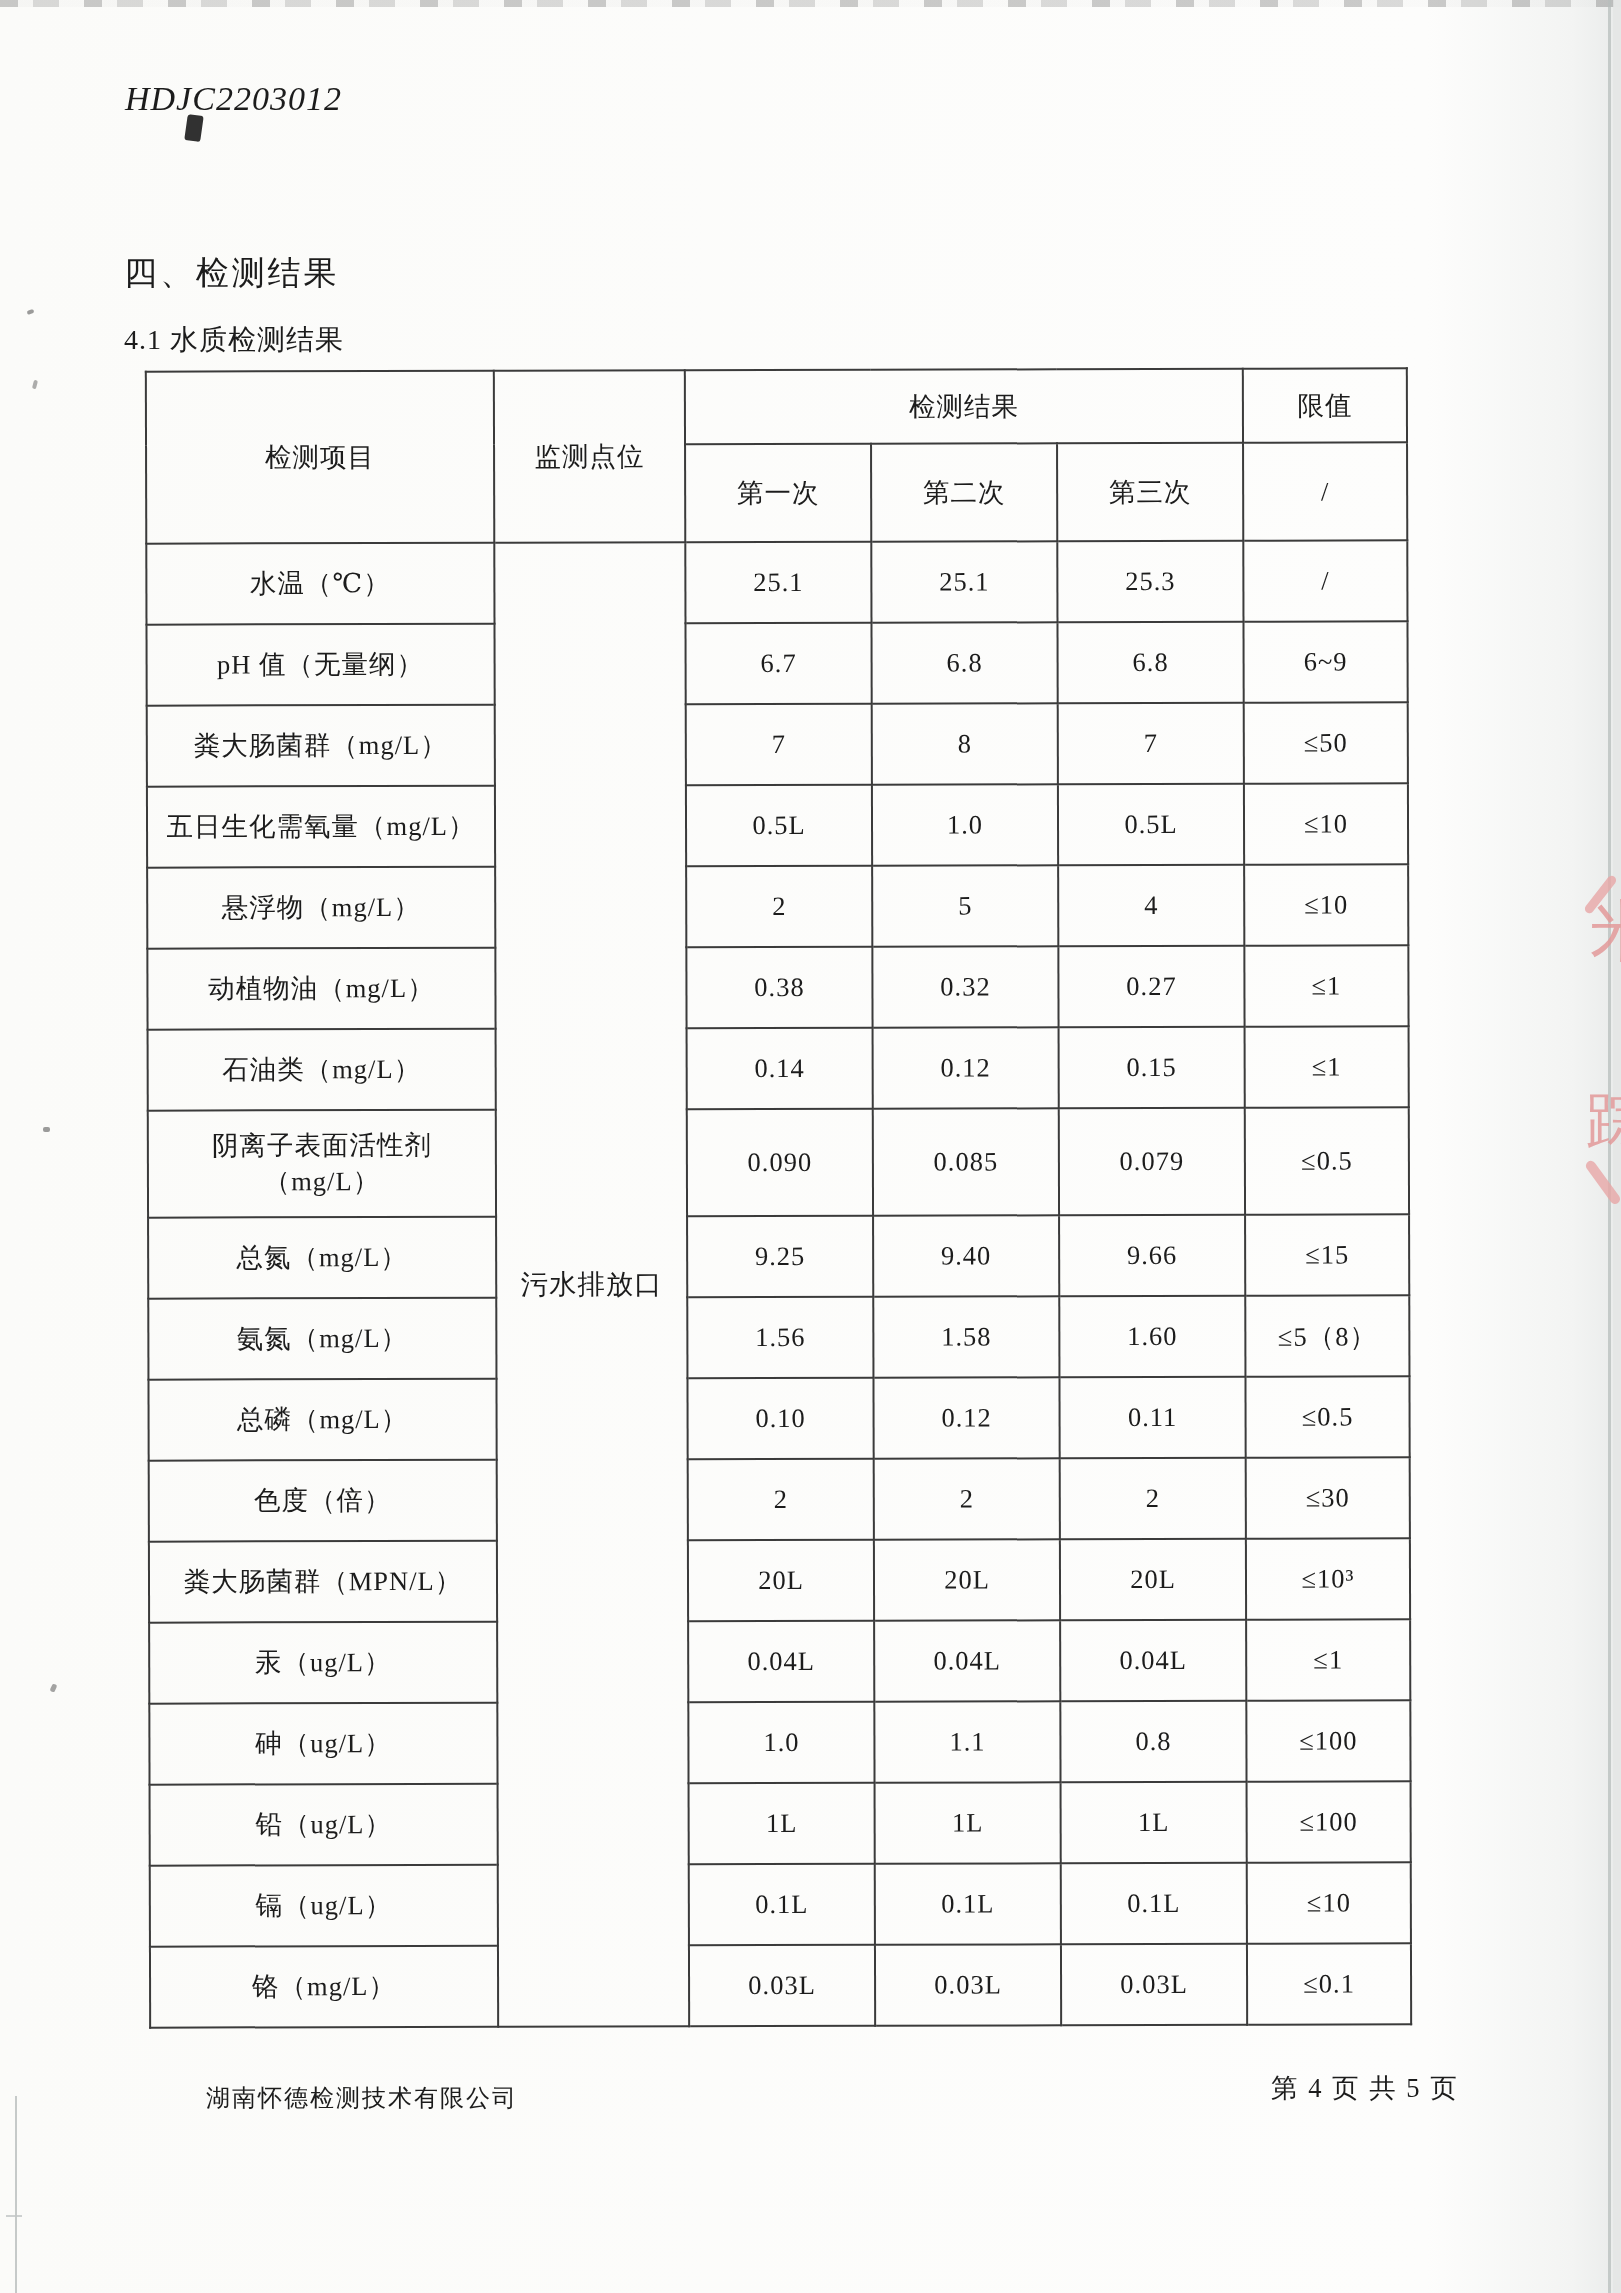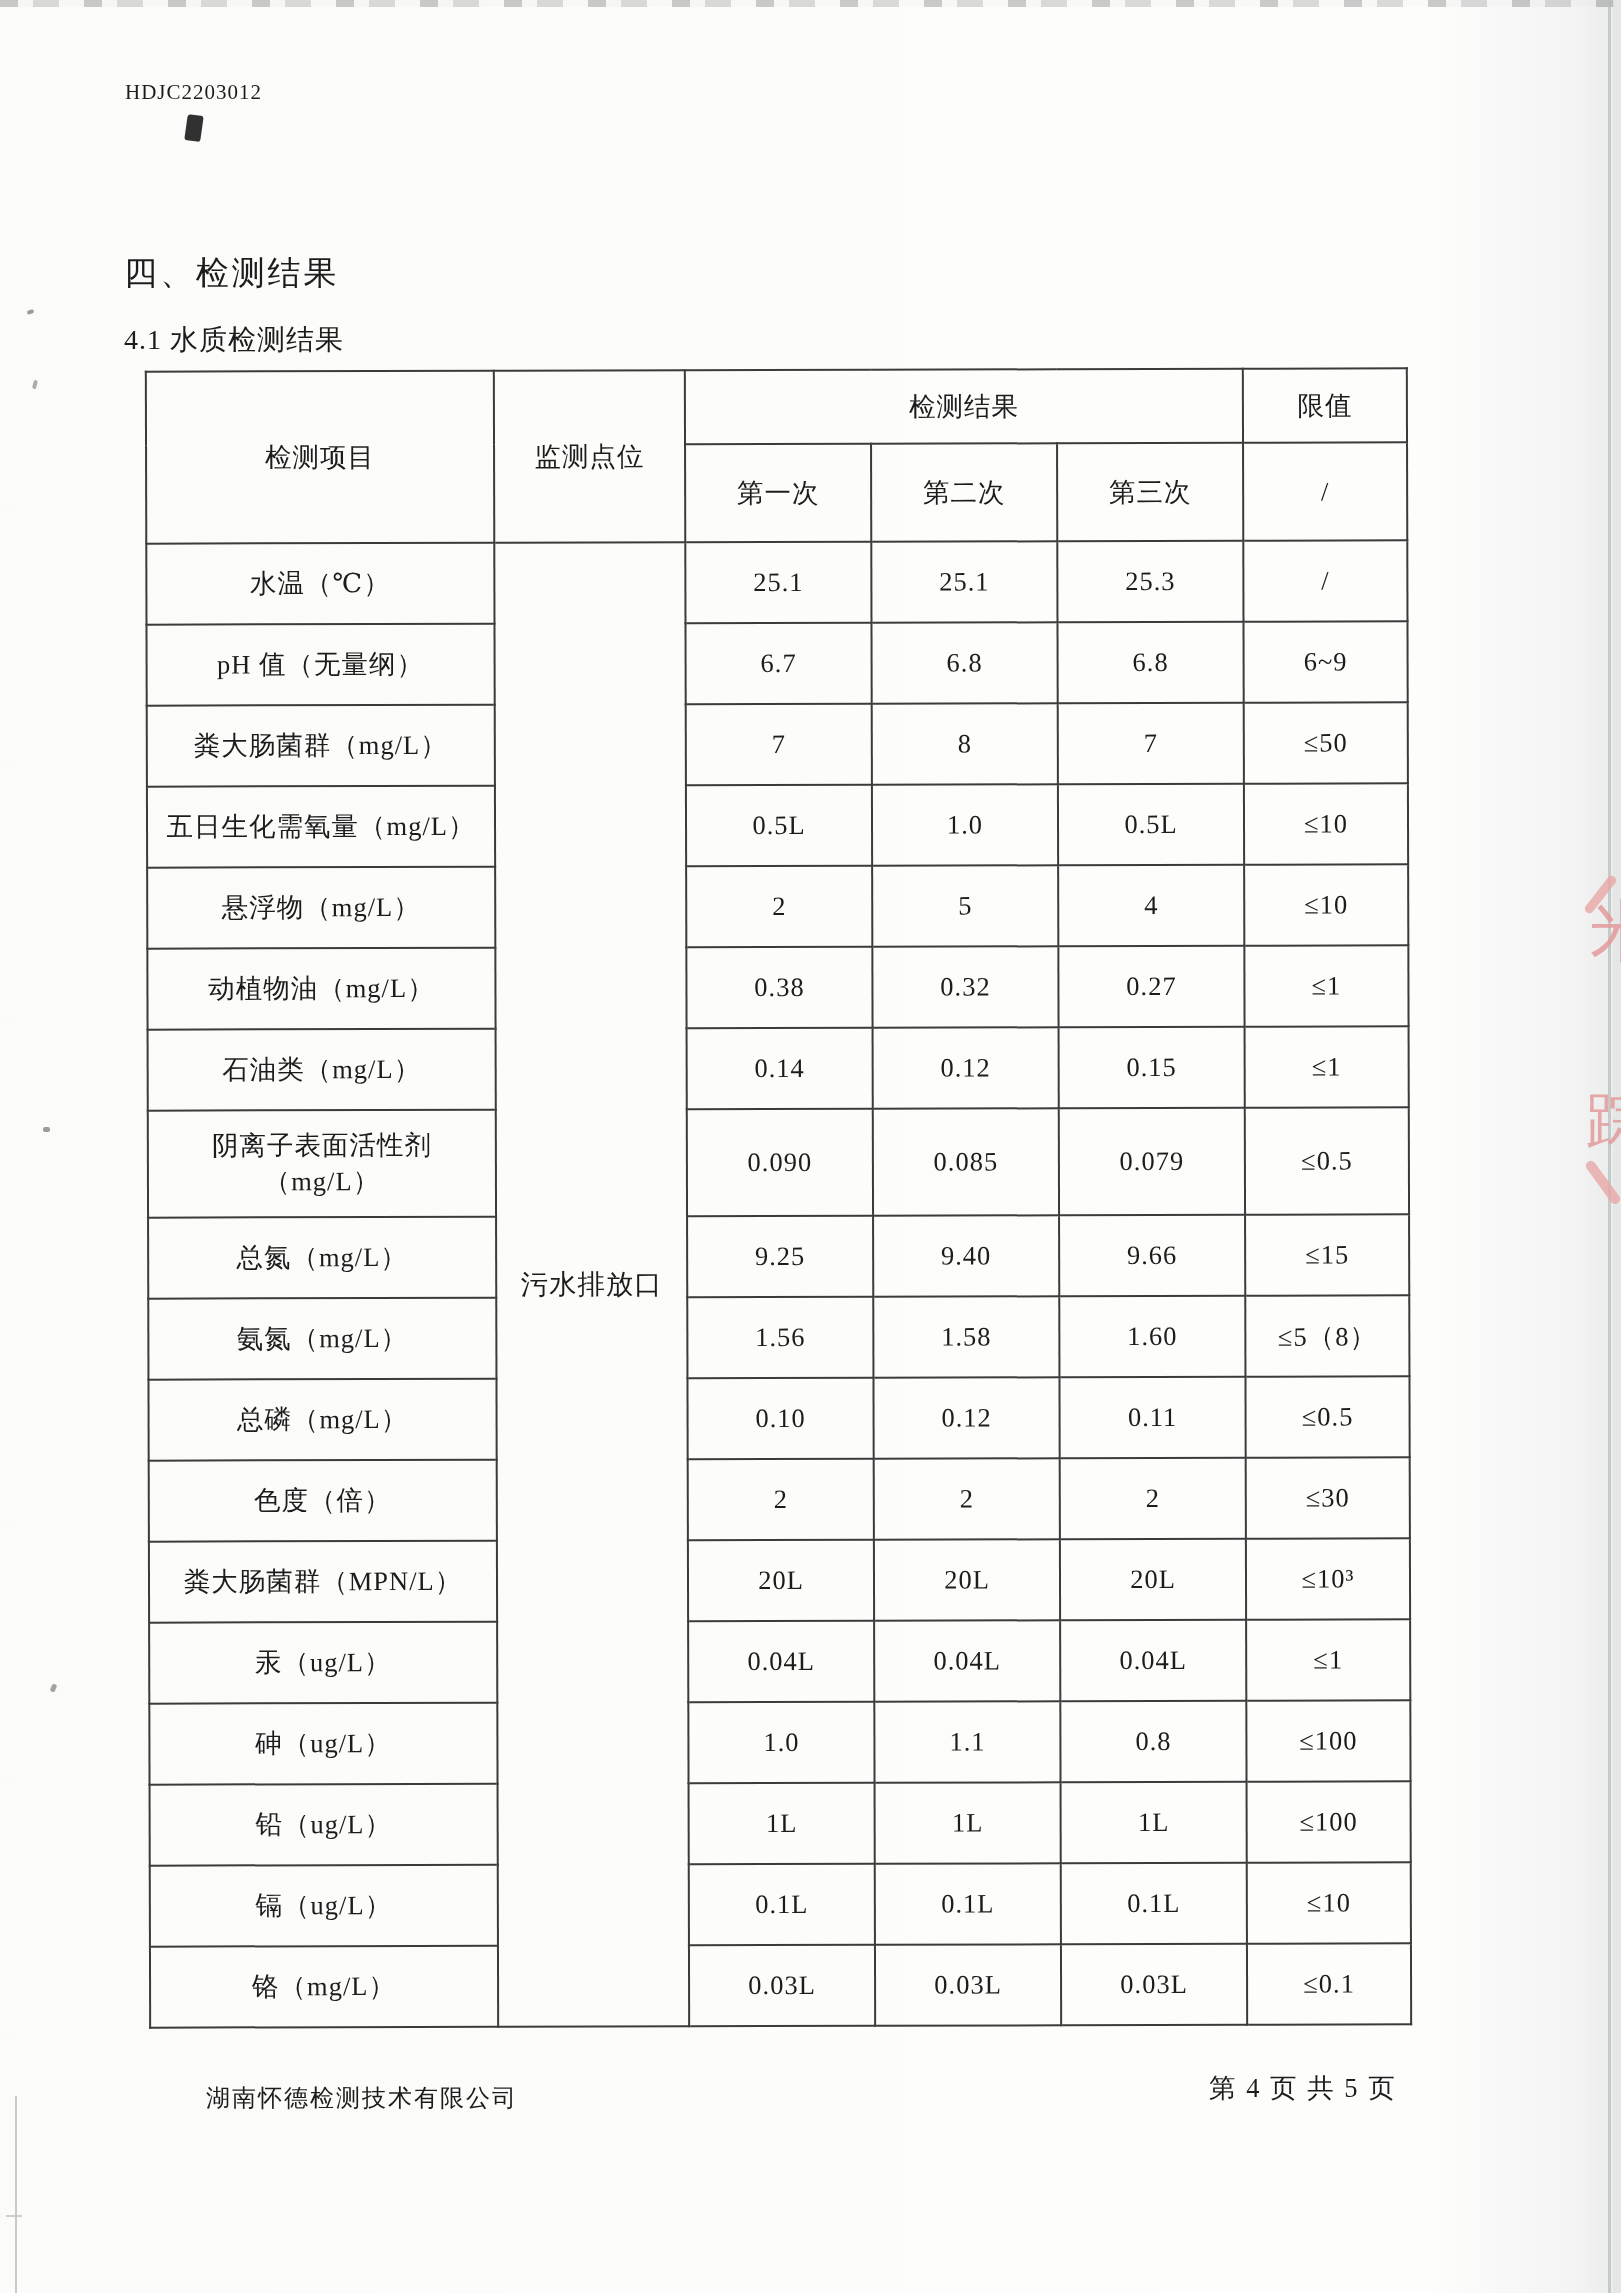--- a/index.html
+++ b/index.html
@@ -5,21 +5,21 @@
   html,body{margin:0;padding:0;background:#d8d8d8;}
   .page{
     position:relative;
     width:1621px;height:2294px;
     margin:0 auto;
     background:linear-gradient(90deg,#fbfbf9 0%,#fdfdfc 88%,#f3f4f3 97%,#e9ebea 100%);
     overflow:hidden;
     font-family:"Liberation Serif","DejaVu Serif",serif;
     color:#1c1c1c;
   }
-  .hdr-left{position:absolute;left:125px;top:80px;font-size:21px;letter-spacing:1px;}
+  .hdr-left{position:absolute;left:125px;top:80px;font-size:34px;letter-spacing:1px;font-style:italic;}
   .hdr-right{position:absolute;left:839px;top:71px;font-size:26.5px;letter-spacing:1px;}
   .sec-title{position:absolute;left:124px;top:251px;font-size:33px;font-weight:400;letter-spacing:2.9px;}
   .subsec-title{position:absolute;left:124px;top:321px;font-size:28px;letter-spacing:1px;}
 
   table.results{
     position:absolute;left:147px;top:369px;
     width:1261px;
     border-collapse:collapse;table-layout:fixed;
     transform:rotate(-0.15deg);
     font-size:26.5px;
@@ -59,21 +59,21 @@
 
   
   .stamp-glyph{position:absolute;color:#e39a9a;opacity:.85;line-height:1;}
   .stamp-glyph.g1{left:1590px;top:898px;font-size:67px;}
   .stamp-glyph.g2{left:1586px;top:1090px;font-size:61px;}
   .stamp-arc{position:absolute;background:#e7a6a6;opacity:.8;}
   .stamp-arc.a1{left:1596px;top:872px;width:8.8px;height:45px;border-radius:4.9px;transform:rotate(38deg);}
   .stamp-arc.a2{left:1598px;top:1157px;width:9.8px;height:51px;border-radius:5.9px;transform:rotate(-36deg);}
 
   .footer-left{position:absolute;left:206px;top:2082px;font-size:24px;letter-spacing:2px;text-align:right;}
-  .footer-right{position:absolute;left:1209px;top:2070px;font-size:26.5px;letter-spacing:2px;}
+  .footer-right{position:absolute;left:1271px;top:2070px;font-size:26.5px;letter-spacing:2px;}
 </style>
 </head>
 <body>
 
 <div class="page">
 
   <div class="top-edge"></div>
   <div class="right-edge-line"></div>
   <div class="right-edge-shade"></div>
 

